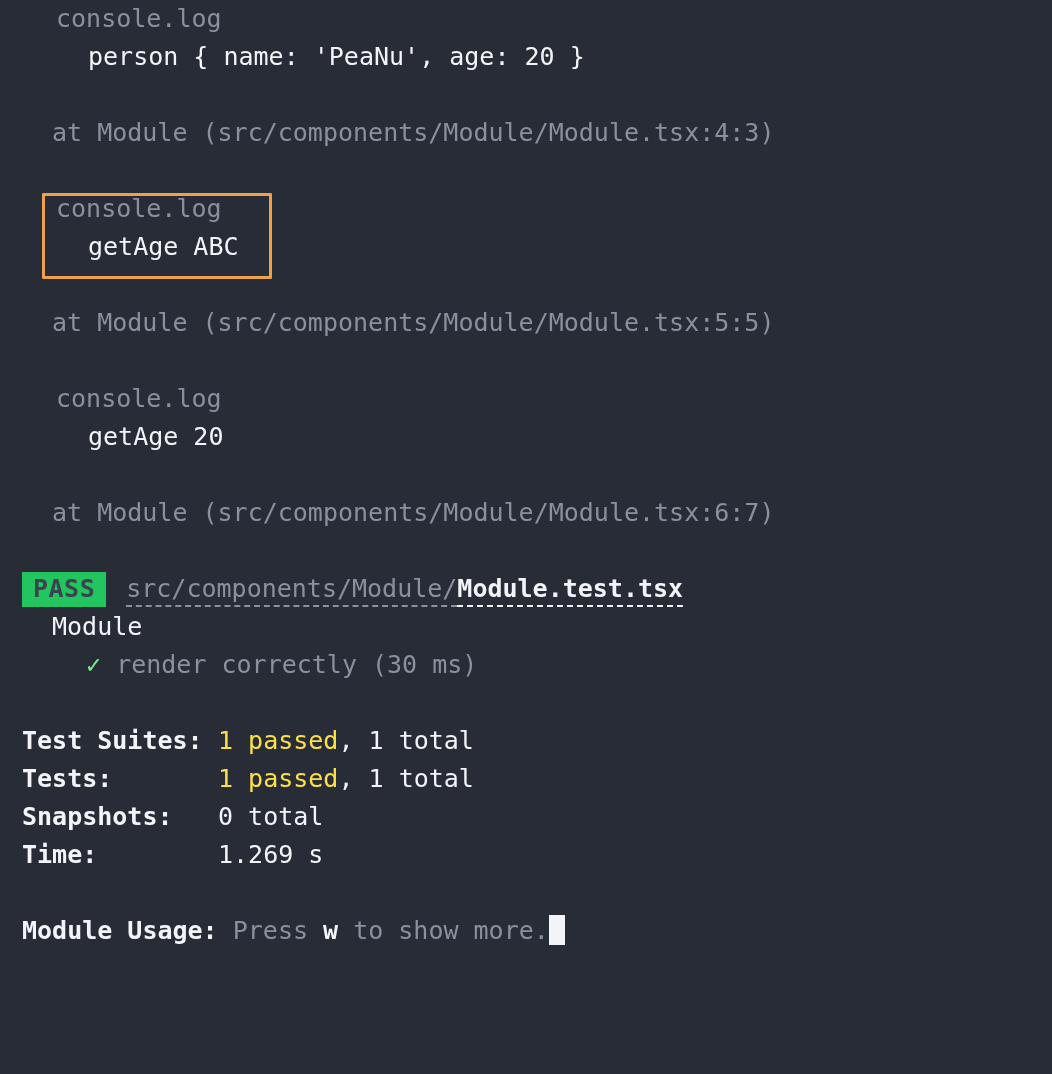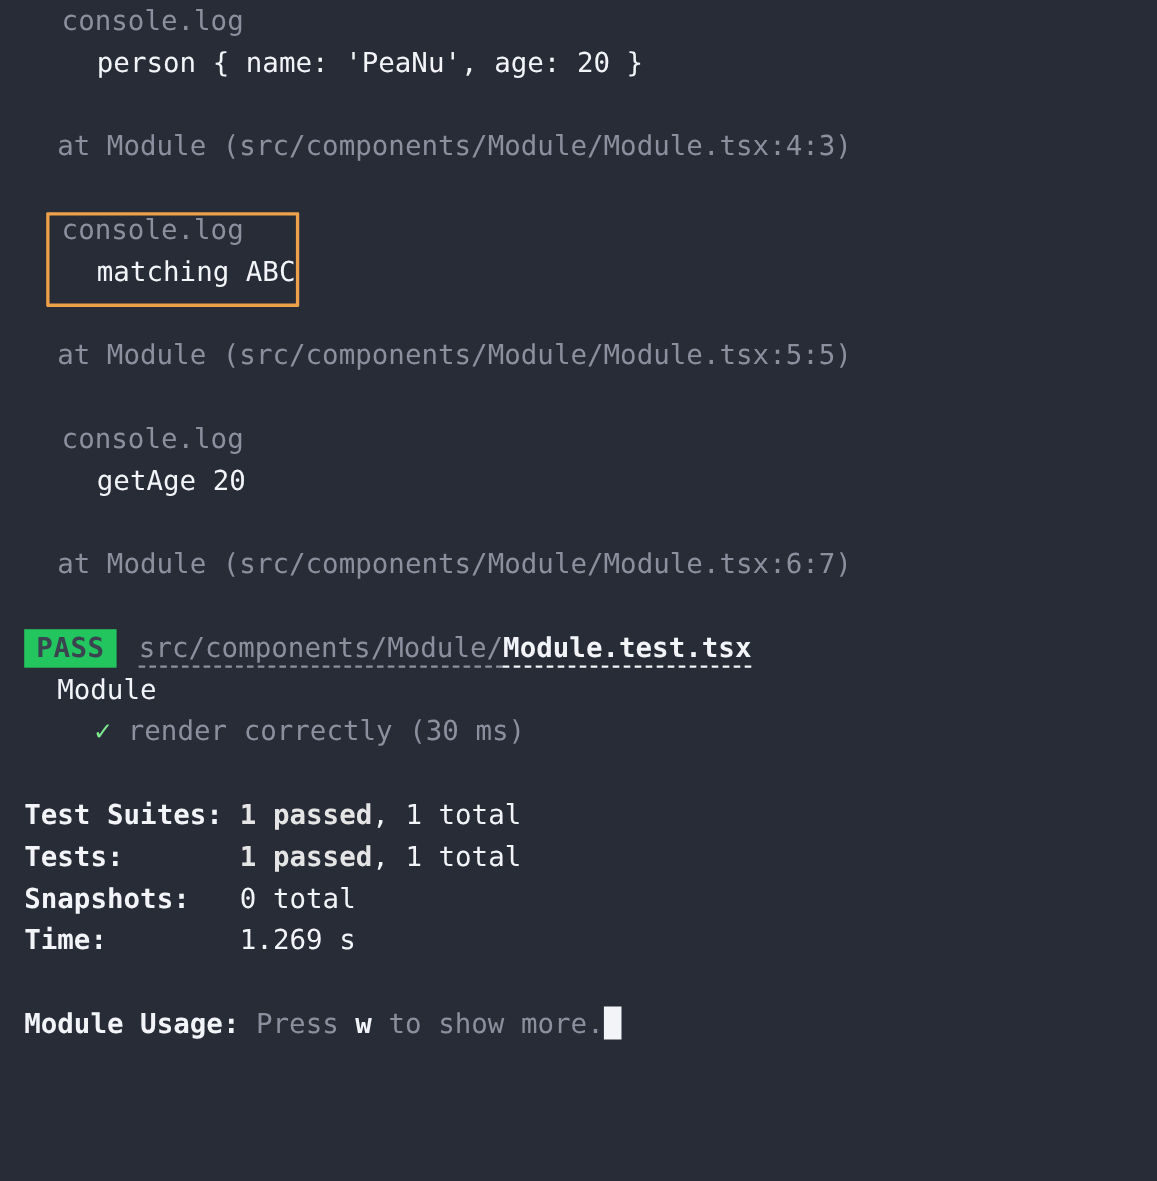--- a/index.html
+++ b/index.html
@@ -21,21 +21,21 @@
   .terminal {
     position: relative;
     width: 849px;
     height: 1074px;
     background: #282c37;
     padding: 0;
     box-sizing: border-box;
   }
 
   .line { white-space: pre; }
-  .green-bold { color: #e5e5e5; font-weight: bold; margin-top: 32px; }
+  .green-bold { color: #fde047; font-weight: normal; margin-top: 32px; }
 
   
   .log-group { }
   .log-title {
     color: #8b909e;
     padding-left: 56px;
   }
   .log-value {
     color: #f2f4f8;
     padding-left: 88px;
@@ -144,21 +144,21 @@
     <div class="line log-title">console.log</div>
     <div class="line log-value">person { name: 'PeaNu', age: 20 }</div>
     <div class="spacer-sm"></div>
     <div class="line stack">at Module (src/components/Module/Module.tsx:4:3)</div>
   </div>
 
   <div class="spacer-sm"></div>
 
   <div class="log-group">
     <div class="line log-title">console.log</div>
-    <div class="line log-value">matching ABC</div>
+    <div class="line log-value">getAge ABC</div>
     <div class="spacer-sm"></div>
     <div class="line stack">at Module (src/components/Module/Module.tsx:5:5)</div>
   </div>
 
   <div class="spacer-sm"></div>
 
   <div class="log-group">
     <div class="line log-title">console.log</div>
     <div class="line log-value">getAge 20</div>
     <div class="spacer-sm"></div>

